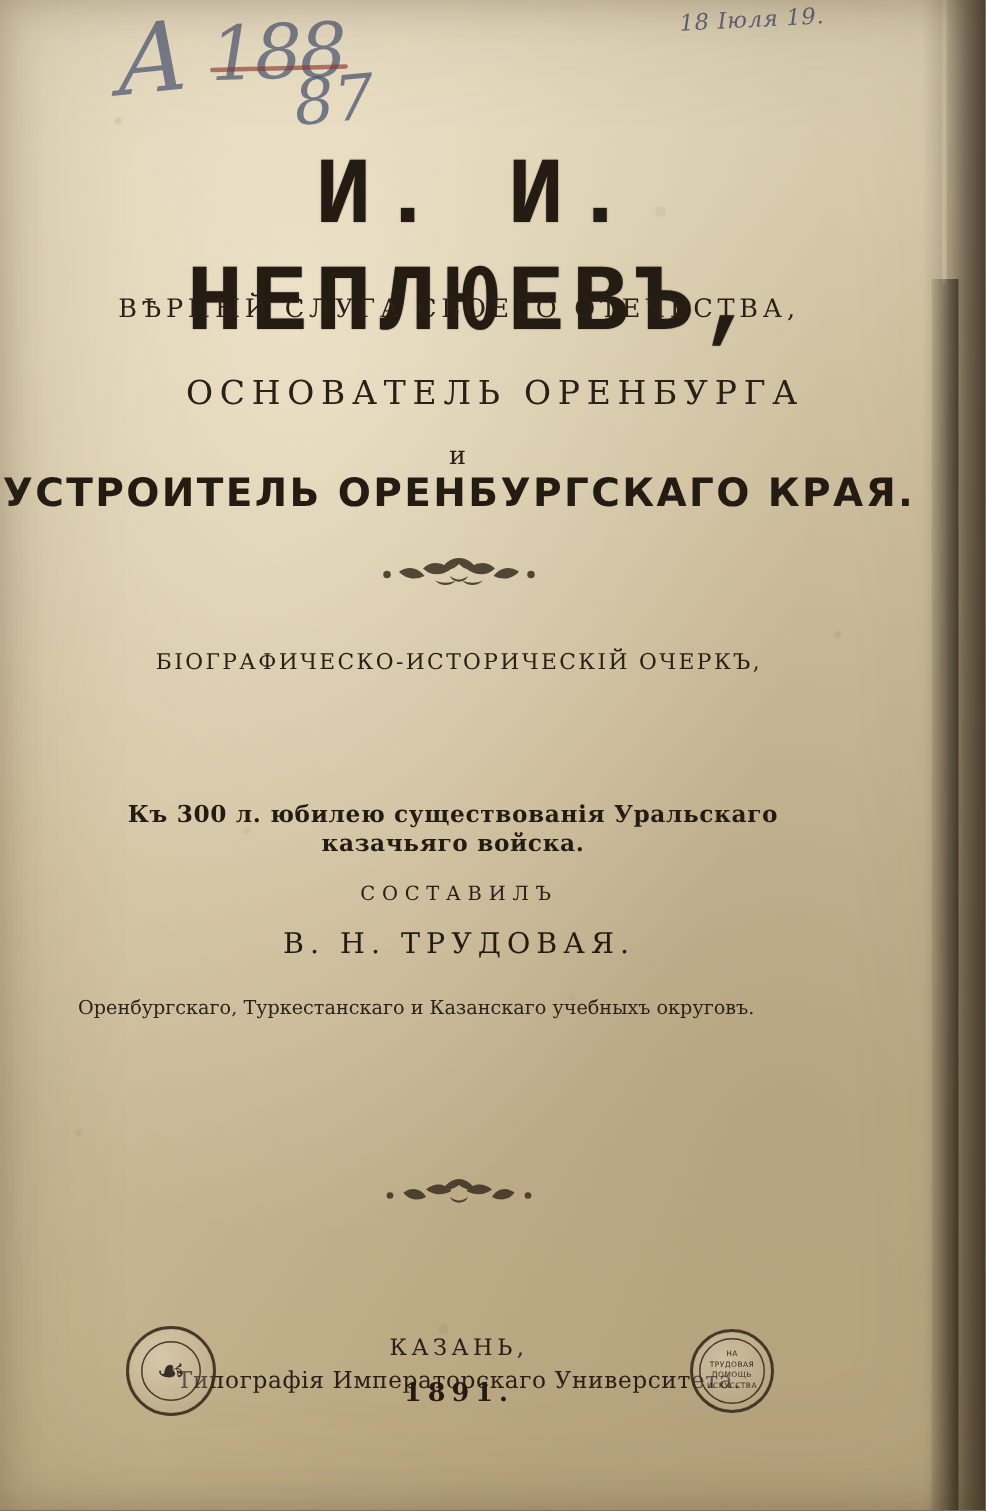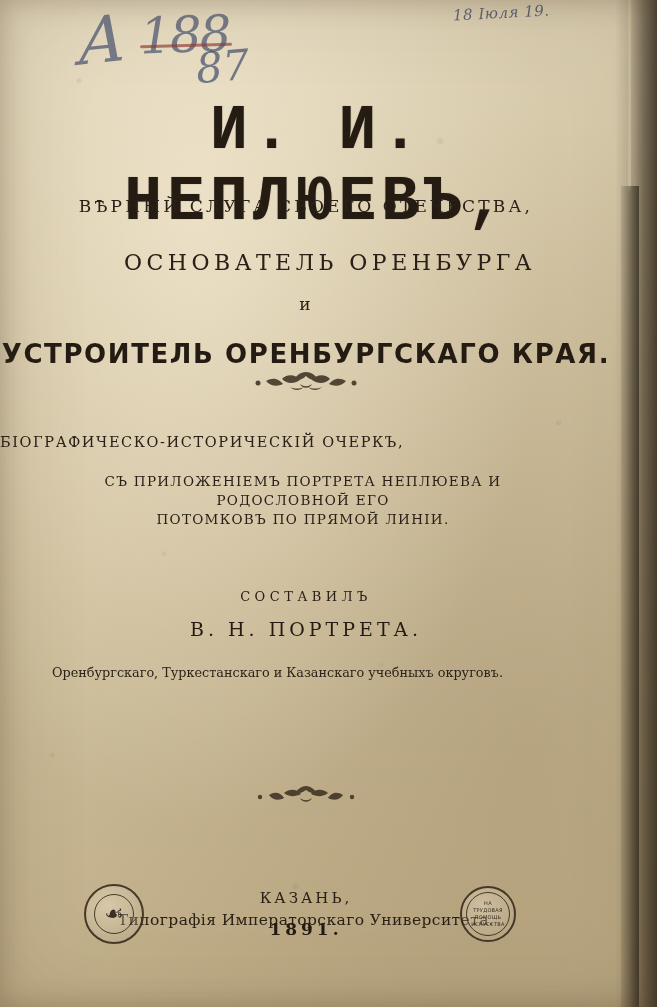--- a/index.html
+++ b/index.html
@@ -173,40 +173,39 @@
     color: #2a2017;
   }
   .line5 {
     position: absolute; left:0; right:0; top: 314px;
     text-align: center;
     font-family: "DejaVu Sans", sans-serif;
     font-weight: bold;
     font-size: 26px;
     letter-spacing: 1.6px;
     color: #241c13;
-    margin-top: 25px;
   }
 
   .orn {
     position: absolute;
     left: 0; right: 0;
     text-align: center;
     color: #3a2e20;
     font-size: 20px;
     letter-spacing: 2px;
     opacity: .85;
     font-family: "DejaVu Sans", sans-serif;
   }
   .orn1 { top: 366px; }
   .orn2 { top: 780px; }
   .orn svg { display: inline-block; vertical-align: middle; }
 
   .sub1 {
     position: absolute; left:0; right:0; top: 434px;
-    text-align: left;
+    text-align: center;
     font-family: "DejaVu Serif", serif;
     font-size: 14.5px;
     letter-spacing: 1.6px;
     color: #2a2017;
   }
   .sub2 {
     position: absolute; left: 52px; right: 58px; top: 472px;
     text-align: center;
     font-family: "DejaVu Serif", serif;
     font-size: 13.5px;
@@ -357,27 +356,24 @@
           <path d="M54 17 c4 3 8 3 12 0 c-2 5 -10 5 -12 0z"></path>
           <circle cx="12" cy="16" r="2.5"></circle>
           <circle cx="108" cy="16" r="2.5"></circle>
           <path d="M44 20 c5 2 9 2 14 0 c-4 4 -10 4 -14 0z"></path>
           <path d="M62 20 c5 2 9 2 14 0 c-4 4 -10 4 -14 0z"></path>
         </g>
       </svg>
     </div>
 
     <div class="sub1">БІОГРАФИЧЕСКО-ИСТОРИЧЕСКІЙ ОЧЕРКЪ,</div>
-    <div class="sub2">
-      <div>СЪ ПРИЛОЖЕНІЕМЪ ПОРТРЕТА НЕПЛЮЕВА И РОДОСЛОВНОЙ ЕГО</div>
-      <div>ПОТОМКОВЪ ПО ПРЯМОЙ ЛИНІИ.</div>
-    </div>
+    <div class="sub3">Къ 300 л. юбилею существованія Уральскаго казачьяго войска.</div>
 
     <div class="compiled">СОСТАВИЛЪ</div>
-    <div class="author">В. Н. ПОРТРЕТА.</div>
+    <div class="author">В. Н. ТРУДОВАЯ.</div>
 
     <div class="note">
       <div>Оренбургскаго, Туркестанскаго и Казанскаго учебныхъ округовъ.</div>
     </div>
 
     <div class="orn orn2">
       <svg width="110" height="24" viewBox="0 0 110 24" aria-hidden="true">
         <g fill="#3a2e20">
           <path d="M55 4 c5 0 9 4 11 7 c-5 1 -8 -1 -11 -3 c-3 2 -6 4 -11 3 c2 -3 6 -7 11 -7z"></path>
           <path d="M33 11 c6 -5 13 -4 17 1 c-6 3 -12 3 -17 -1z"></path>

